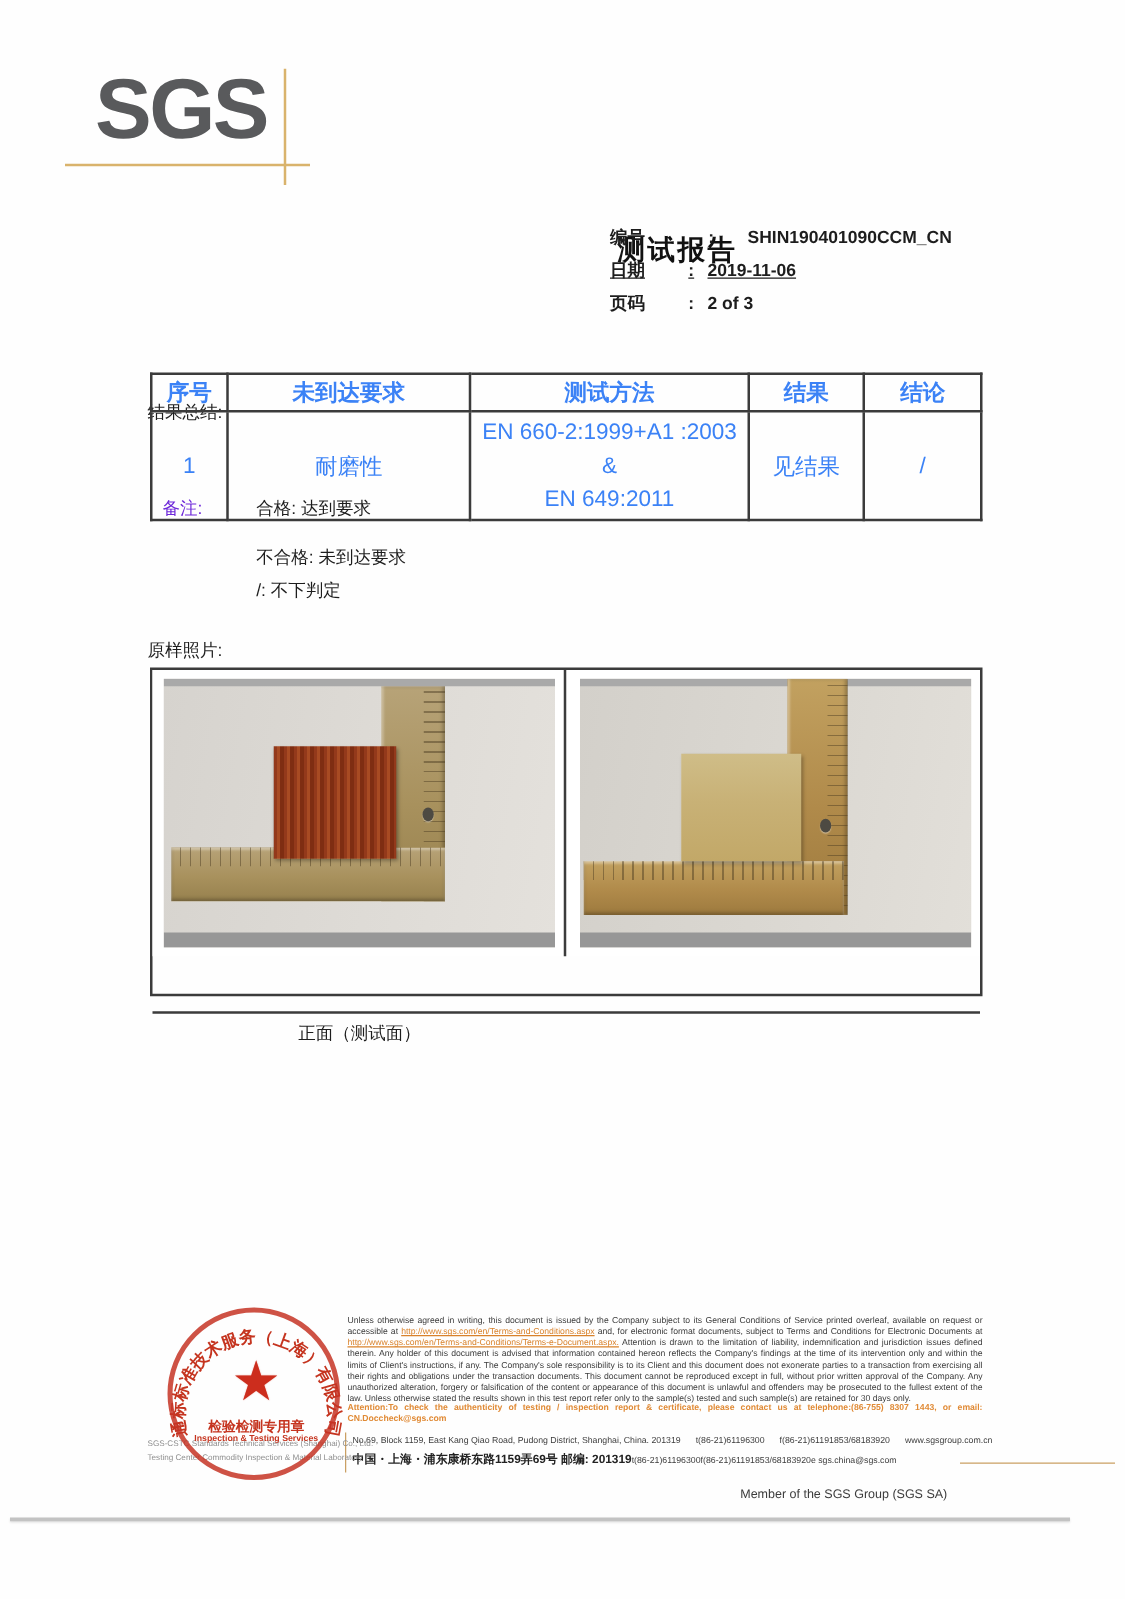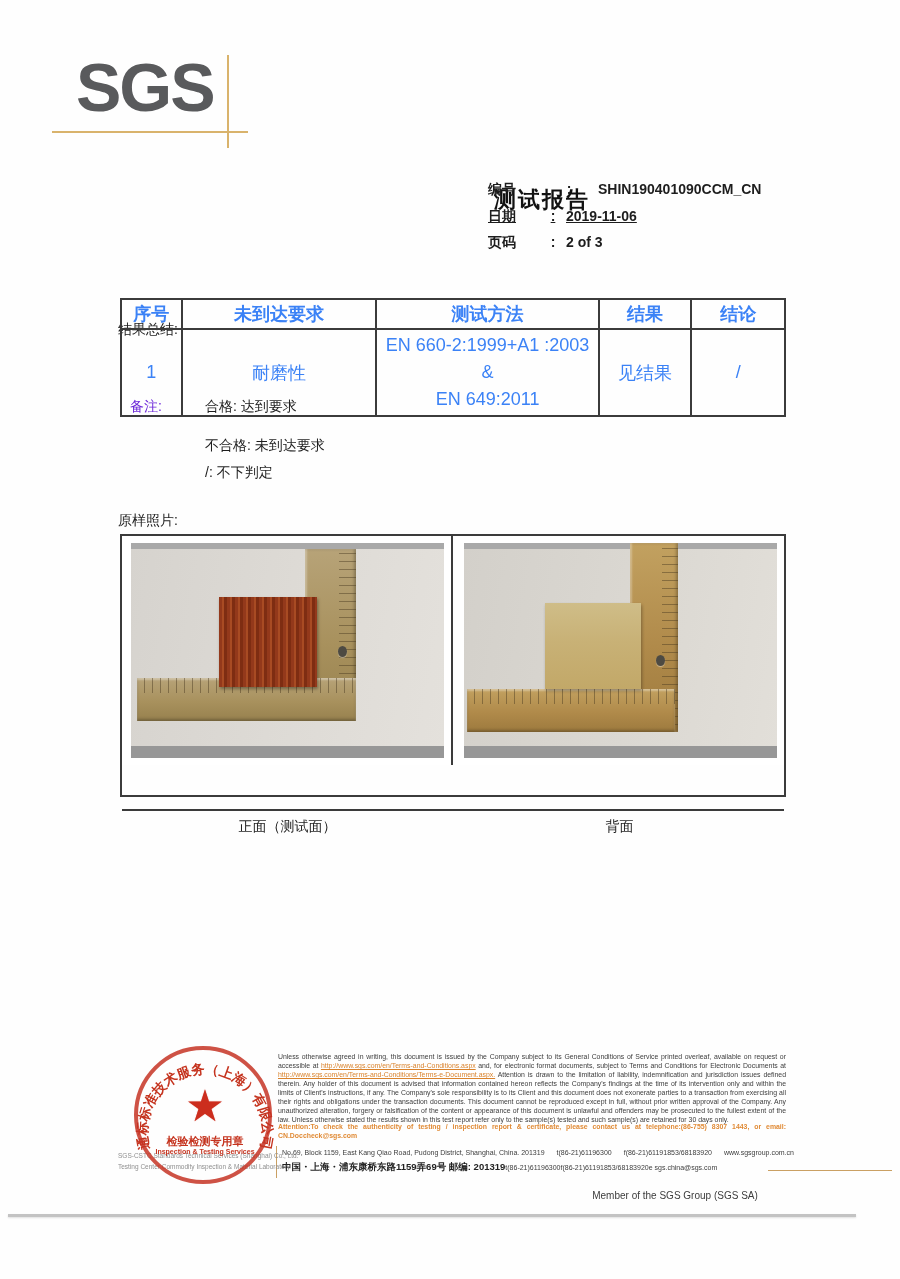--- a/index.html
+++ b/index.html
@@ -198,21 +198,20 @@
           </div>
         <div class="arm h back-arm-h">
             <div class="ticks"></div>
           </div>
         <div class="sample plain"></div>
         <div class="hole back-hole"></div>
       </div>
     </div>
     <div class="caption-row">
       <div class="caption left">正面（测试面）</div>
-      <div class="caption right">背面</div>
     </div>
   </div>
 
   <div class="company-lines">
     <div>SGS-CSTC Standards Technical Services (Shanghai) Co., Ltd.</div>
     <div>Testing Center Commodity Inspection &amp; Material Laboratory</div>
   </div>
 
   <div class="stamp">
     <svg width="154" height="150" viewBox="0 0 154 150">

